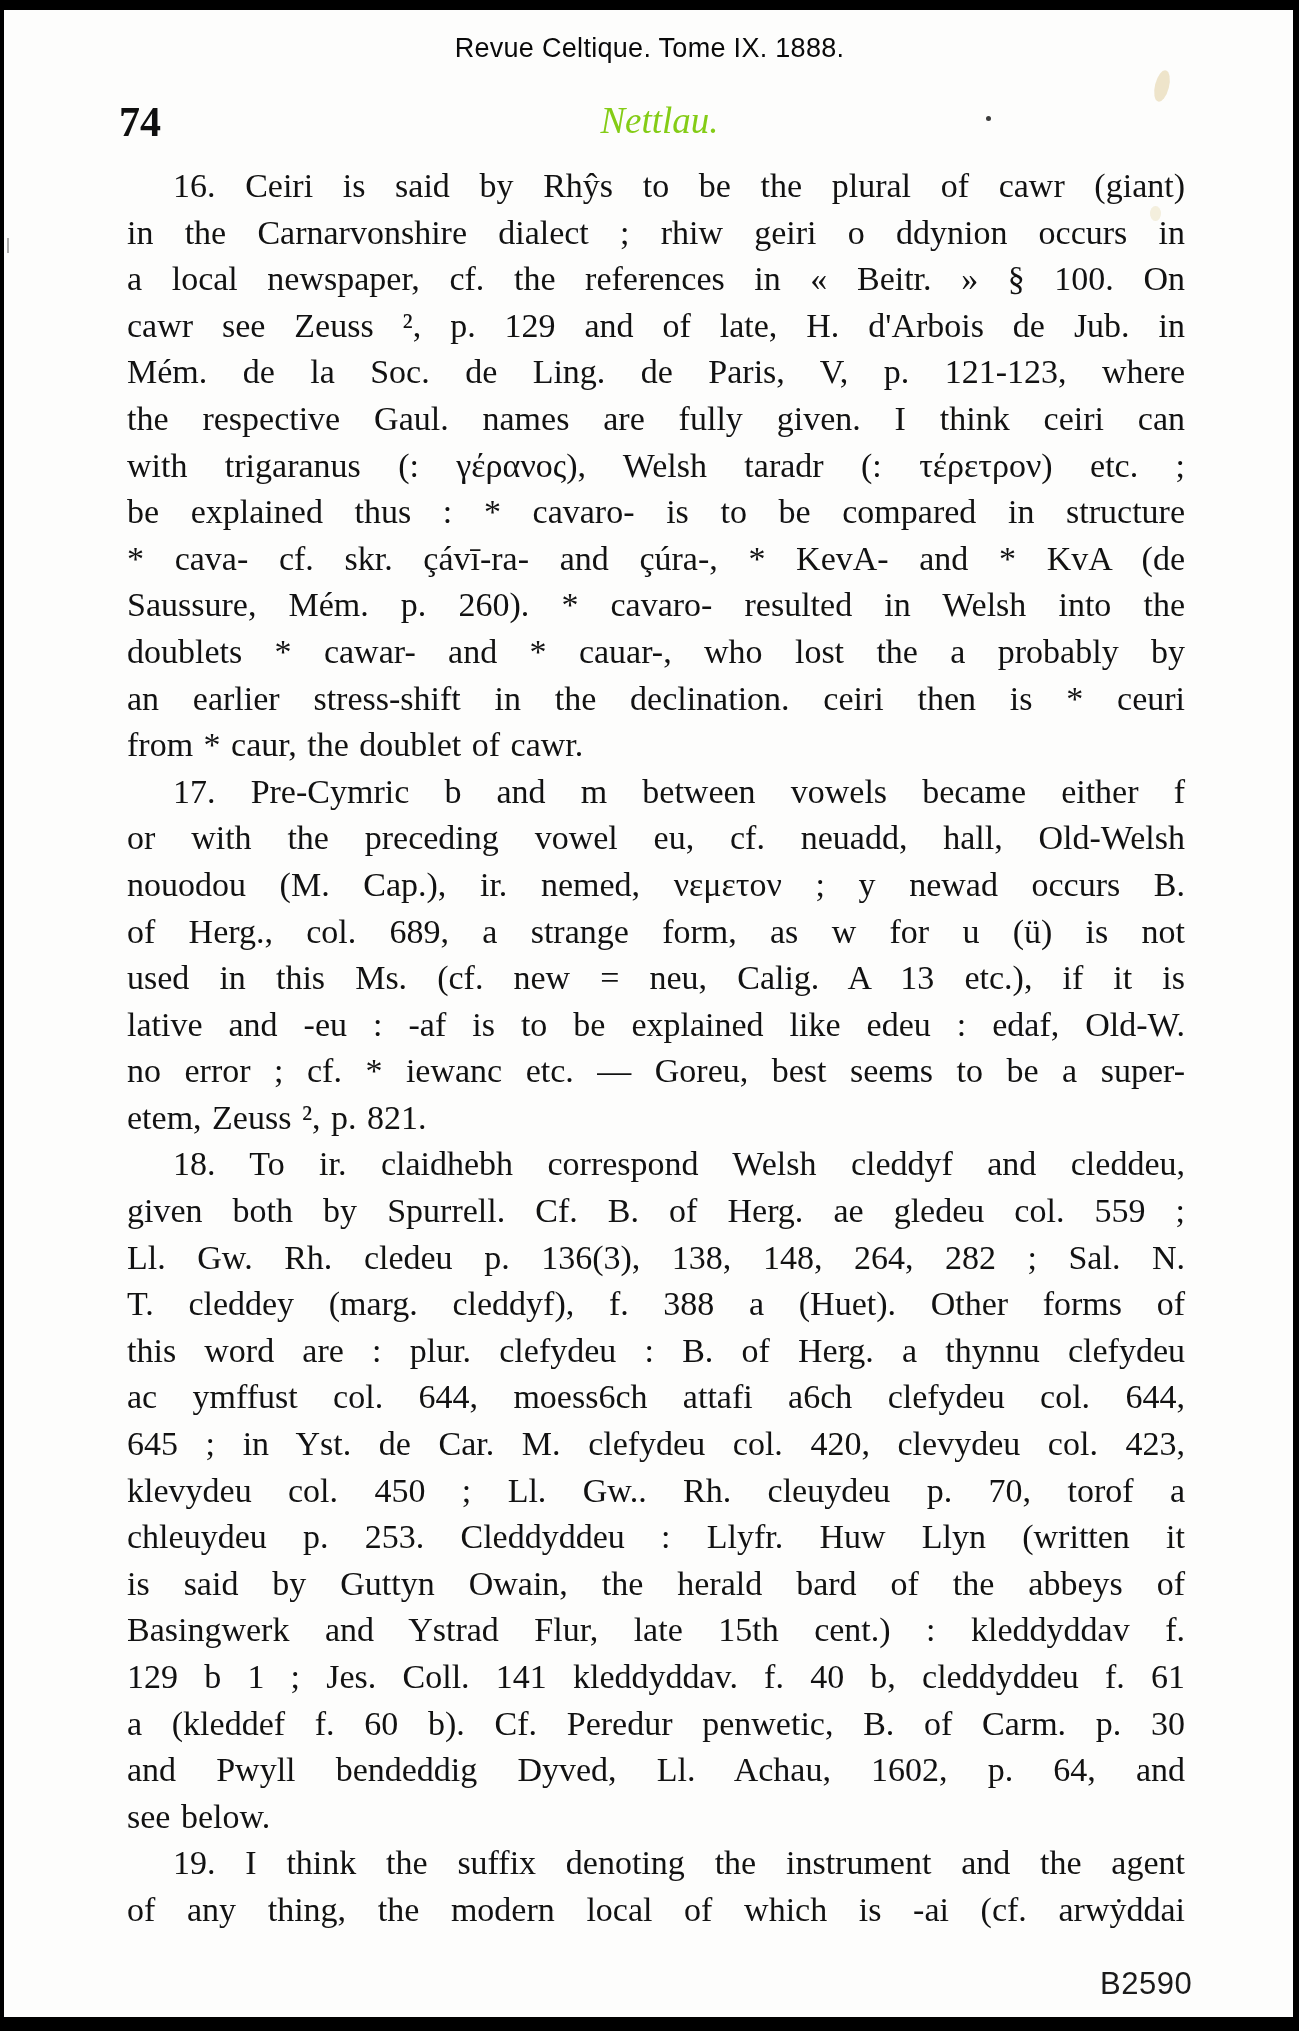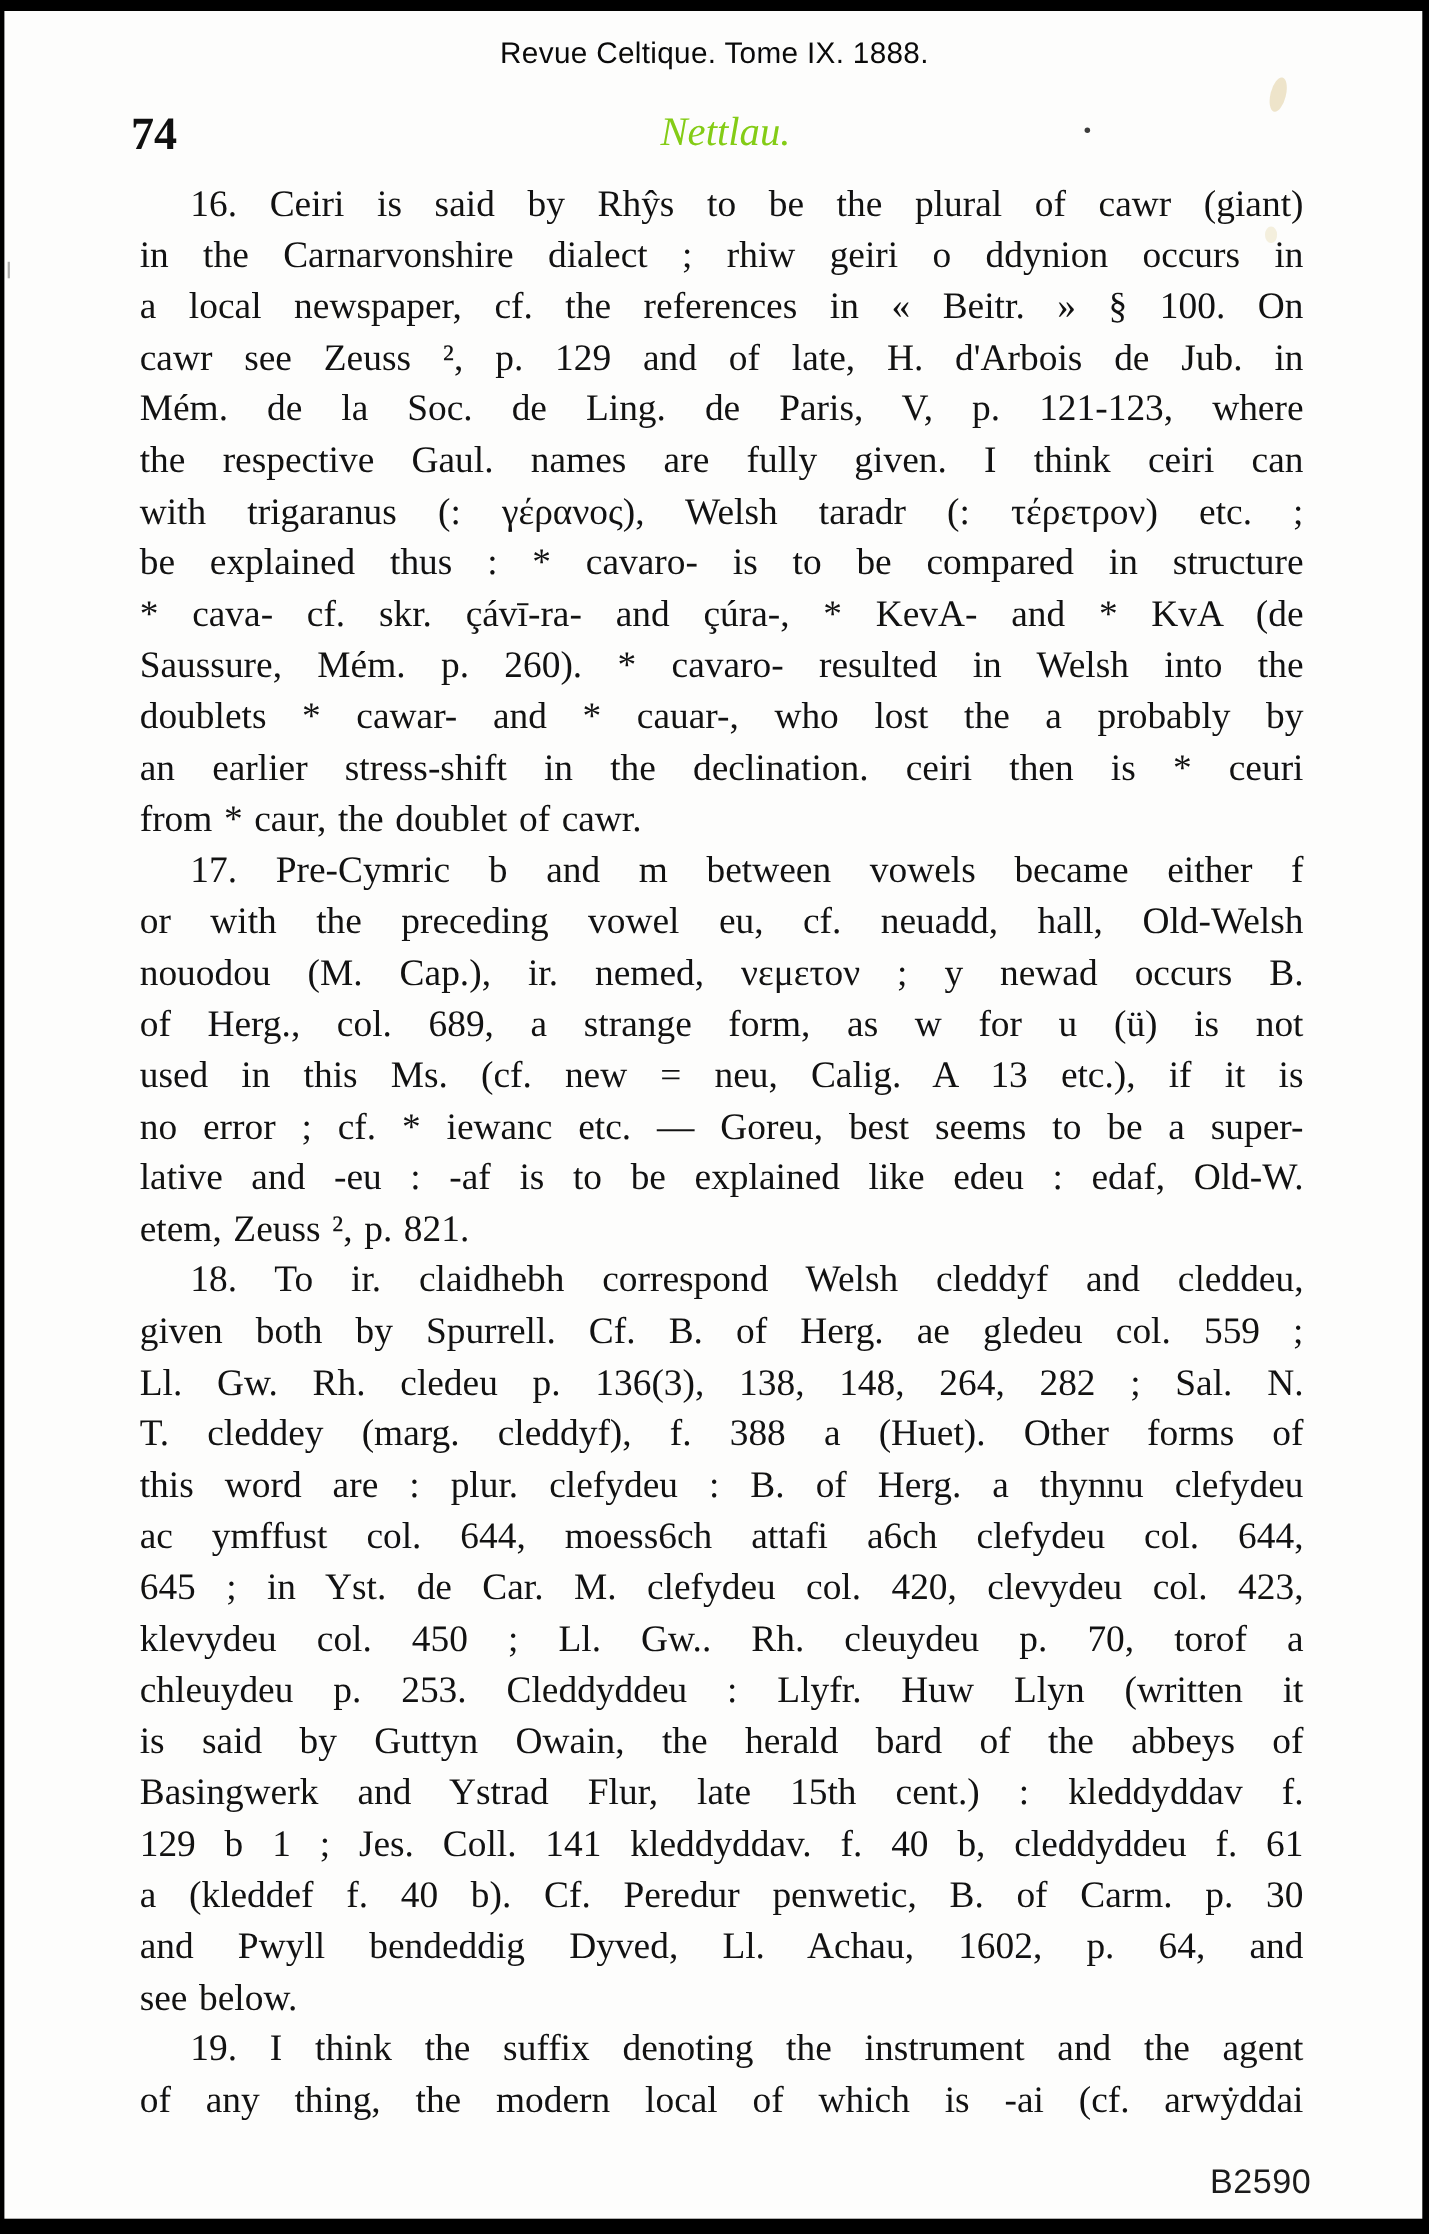--- a/index.html
+++ b/index.html
@@ -110,36 +110,36 @@
       <div class="line">* cava- cf. skr. çávī-ra- and çúra-, * KevA- and * KvA (de</div>
       <div class="line">Saussure, Mém. p. 260). * cavaro- resulted in Welsh into the</div>
       <div class="line">doublets * cawar- and * cauar-, who lost the a probably by</div>
       <div class="line">an earlier stress-shift in the declination. ceiri then is * ceuri</div>
       <div class="line flush">from * caur, the doublet of cawr.</div>
       <div class="line indent">17. Pre-Cymric b and m between vowels became either f</div>
       <div class="line">or with the preceding vowel eu, cf. neuadd, hall, Old-Welsh</div>
       <div class="line">nouodou (M. Cap.), ir. nemed, νεμετον ; y newad occurs B.</div>
       <div class="line">of Herg., col. 689, a strange form, as w for u (ü) is not</div>
       <div class="line">used in this Ms. (cf. new = neu, Calig. A 13 etc.), if it is</div>
+      <div class="line">lative and -eu : -af is to be explained like edeu : edaf, Old-W.</div>
       <div class="line">no error ; cf. * iewanc etc. — Goreu, best seems to be a super-</div>
-      <div class="line">lative and -eu : -af is to be explained like edeu : edaf, Old-W.</div>
       <div class="line flush">etem, Zeuss ², p. 821.</div>
       <div class="line indent">18. To ir. claidhebh correspond Welsh cleddyf and cleddeu,</div>
       <div class="line">given both by Spurrell. Cf. B. of Herg. ae gledeu col. 559 ;</div>
       <div class="line">Ll. Gw. Rh. cledeu p. 136(3), 138, 148, 264, 282 ; Sal. N.</div>
       <div class="line">T. cleddey (marg. cleddyf), f. 388 a (Huet). Other forms of</div>
       <div class="line">this word are : plur. clefydeu : B. of Herg. a thynnu clefydeu</div>
       <div class="line">ac ymffust col. 644, moess6ch attafi a6ch clefydeu col. 644,</div>
       <div class="line">645 ; in Yst. de Car. M. clefydeu col. 420, clevydeu col. 423,</div>
       <div class="line">klevydeu col. 450 ; Ll. Gw.. Rh. cleuydeu p. 70, torof a</div>
       <div class="line">chleuydeu p. 253. Cleddyddeu : Llyfr. Huw Llyn (written it</div>
       <div class="line">is said by Guttyn Owain, the herald bard of the abbeys of</div>
       <div class="line">Basingwerk and Ystrad Flur, late 15th cent.) : kleddyddav f.</div>
       <div class="line">129 b 1 ; Jes. Coll. 141 kleddyddav. f. 40 b, cleddyddeu f. 61</div>
-      <div class="line">a (kleddef f. 40 b). Cf. Peredur penwetic, B. of Carm. p. 30</div>
+      <div class="line">a (kleddef f. 60 b). Cf. Peredur penwetic, B. of Carm. p. 30</div>
       <div class="line">and Pwyll bendeddig Dyved, Ll. Achau, 1602, p. 64, and</div>
       <div class="line flush">see below.</div>
       <div class="line indent">19. I think the suffix denoting the instrument and the agent</div>
       <div class="line">of any thing, the modern local of which is -ai (cf. arwẏddai</div>
     </div>
 
   <div class="catalog">B2590</div>
 
   <div class="artifact spot-a"></div>
   <div class="artifact spot-b"></div>

